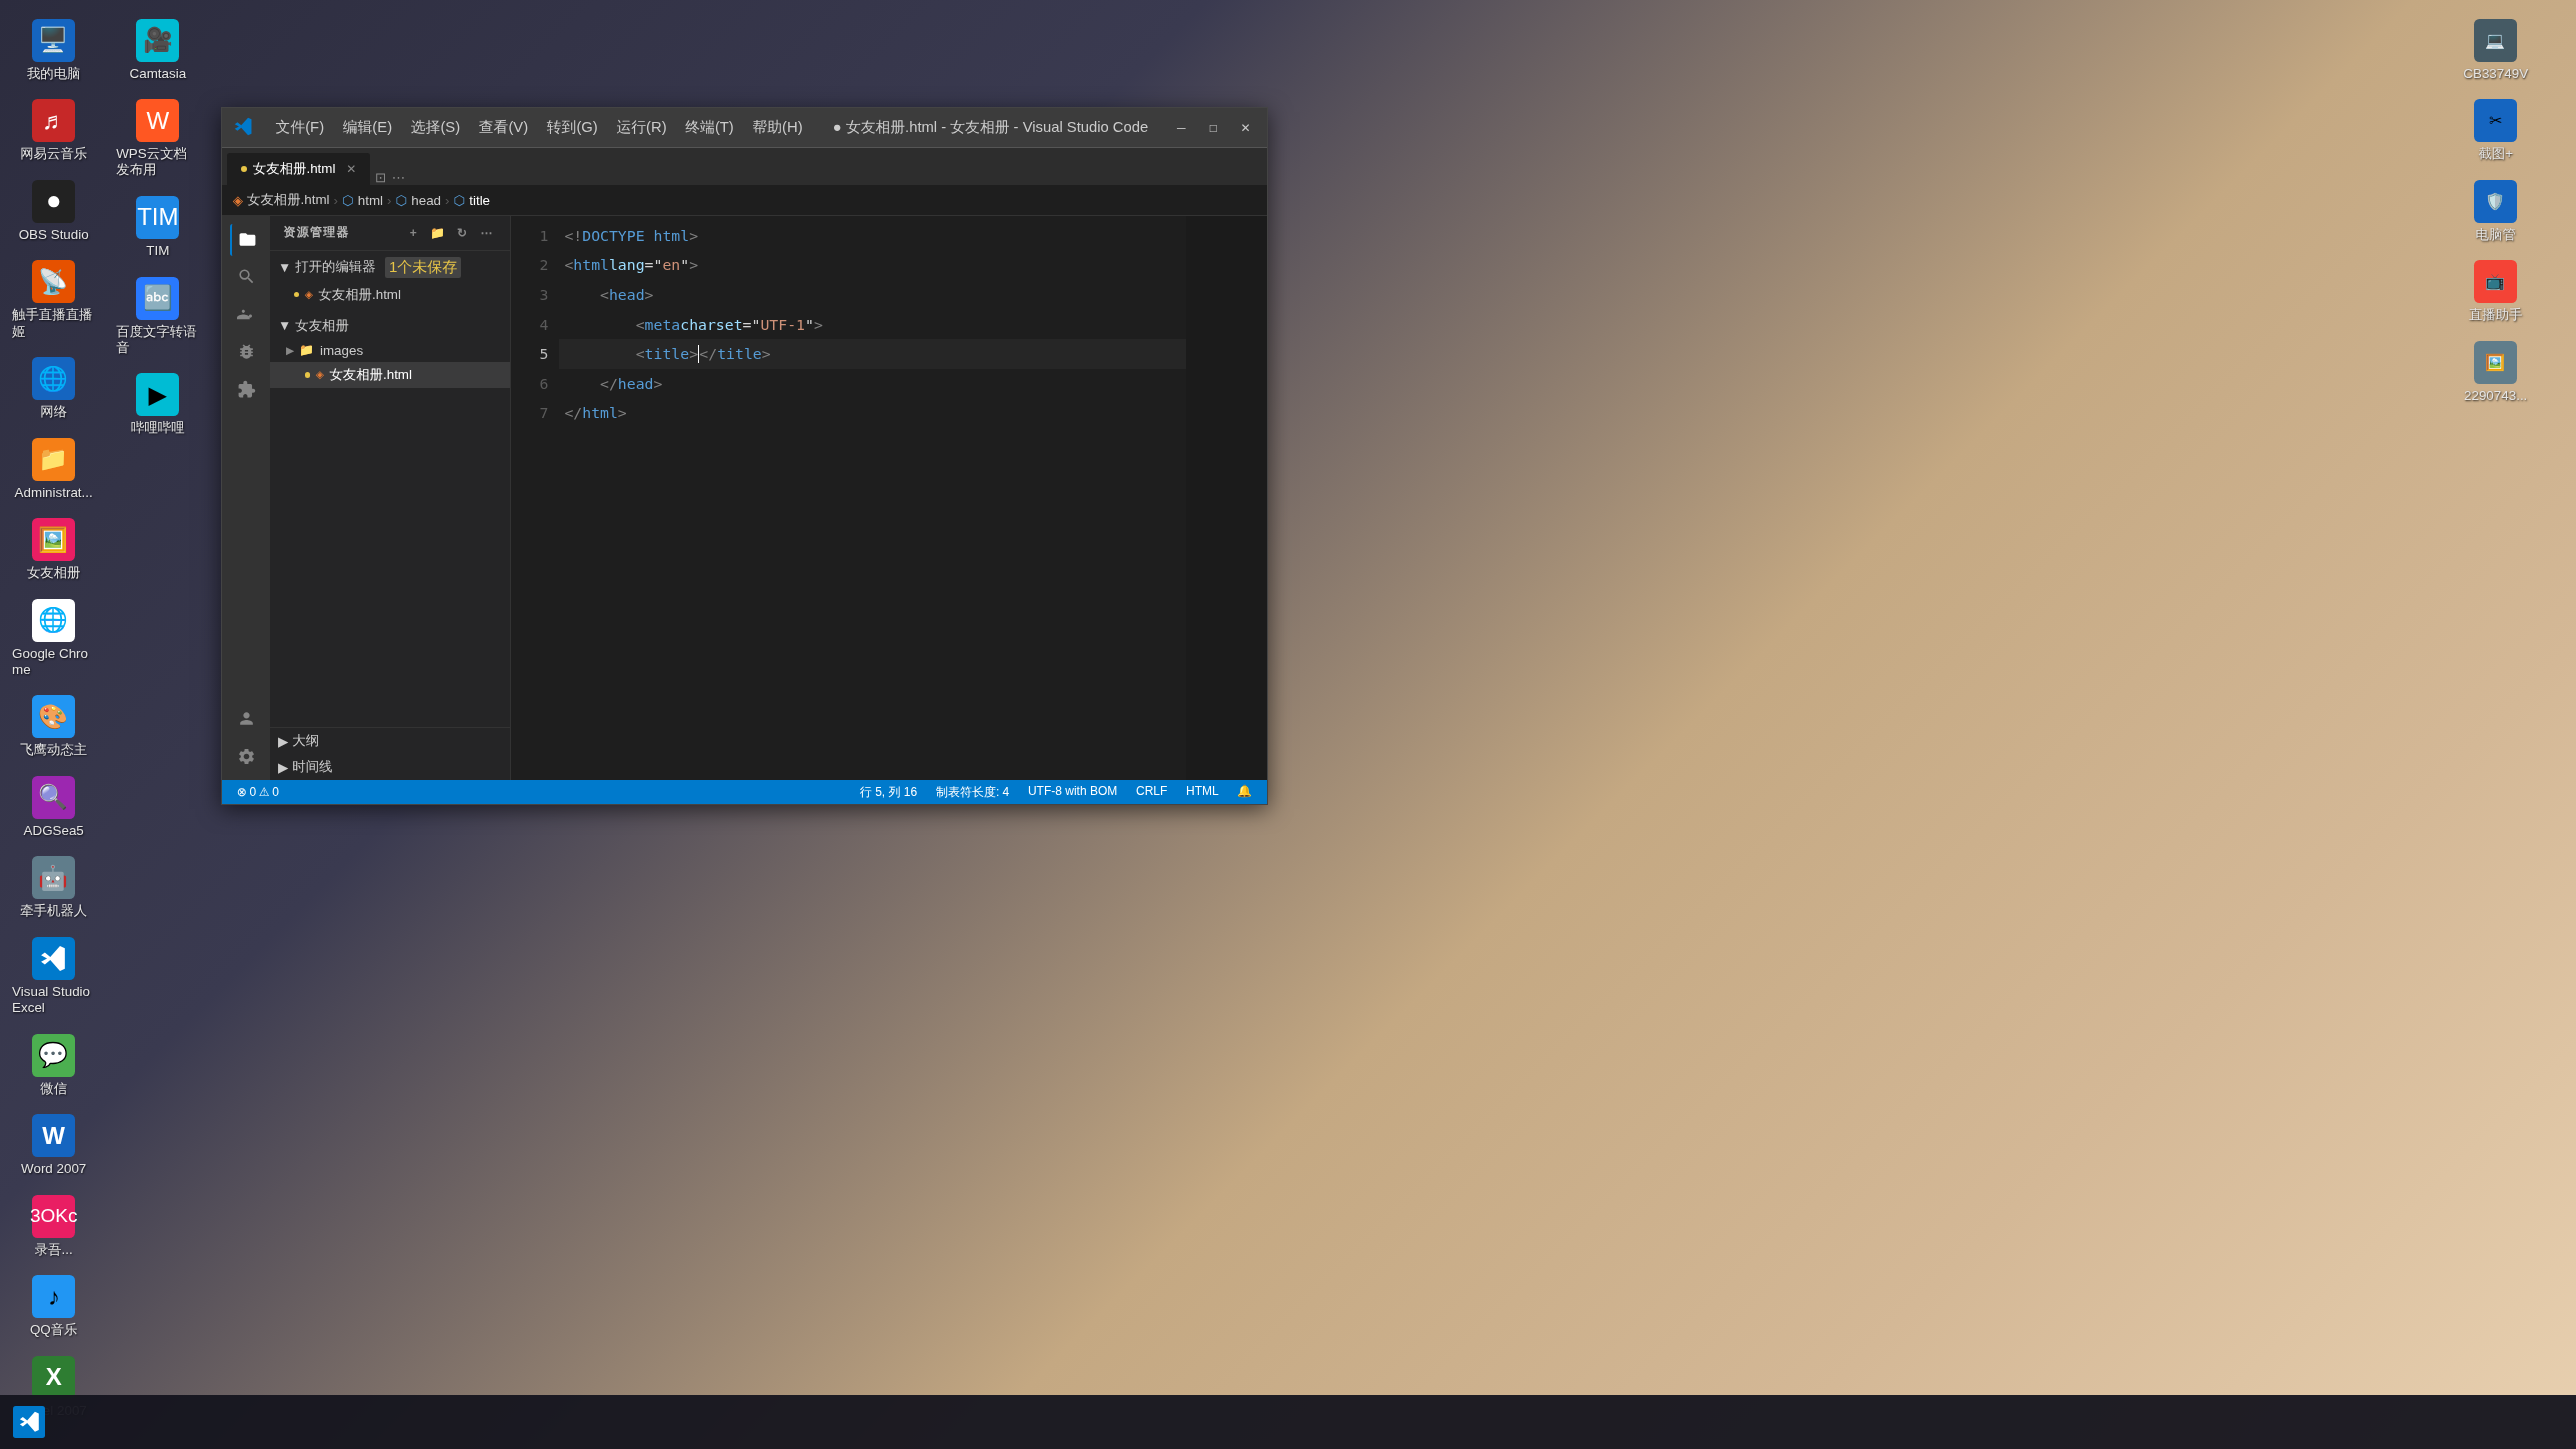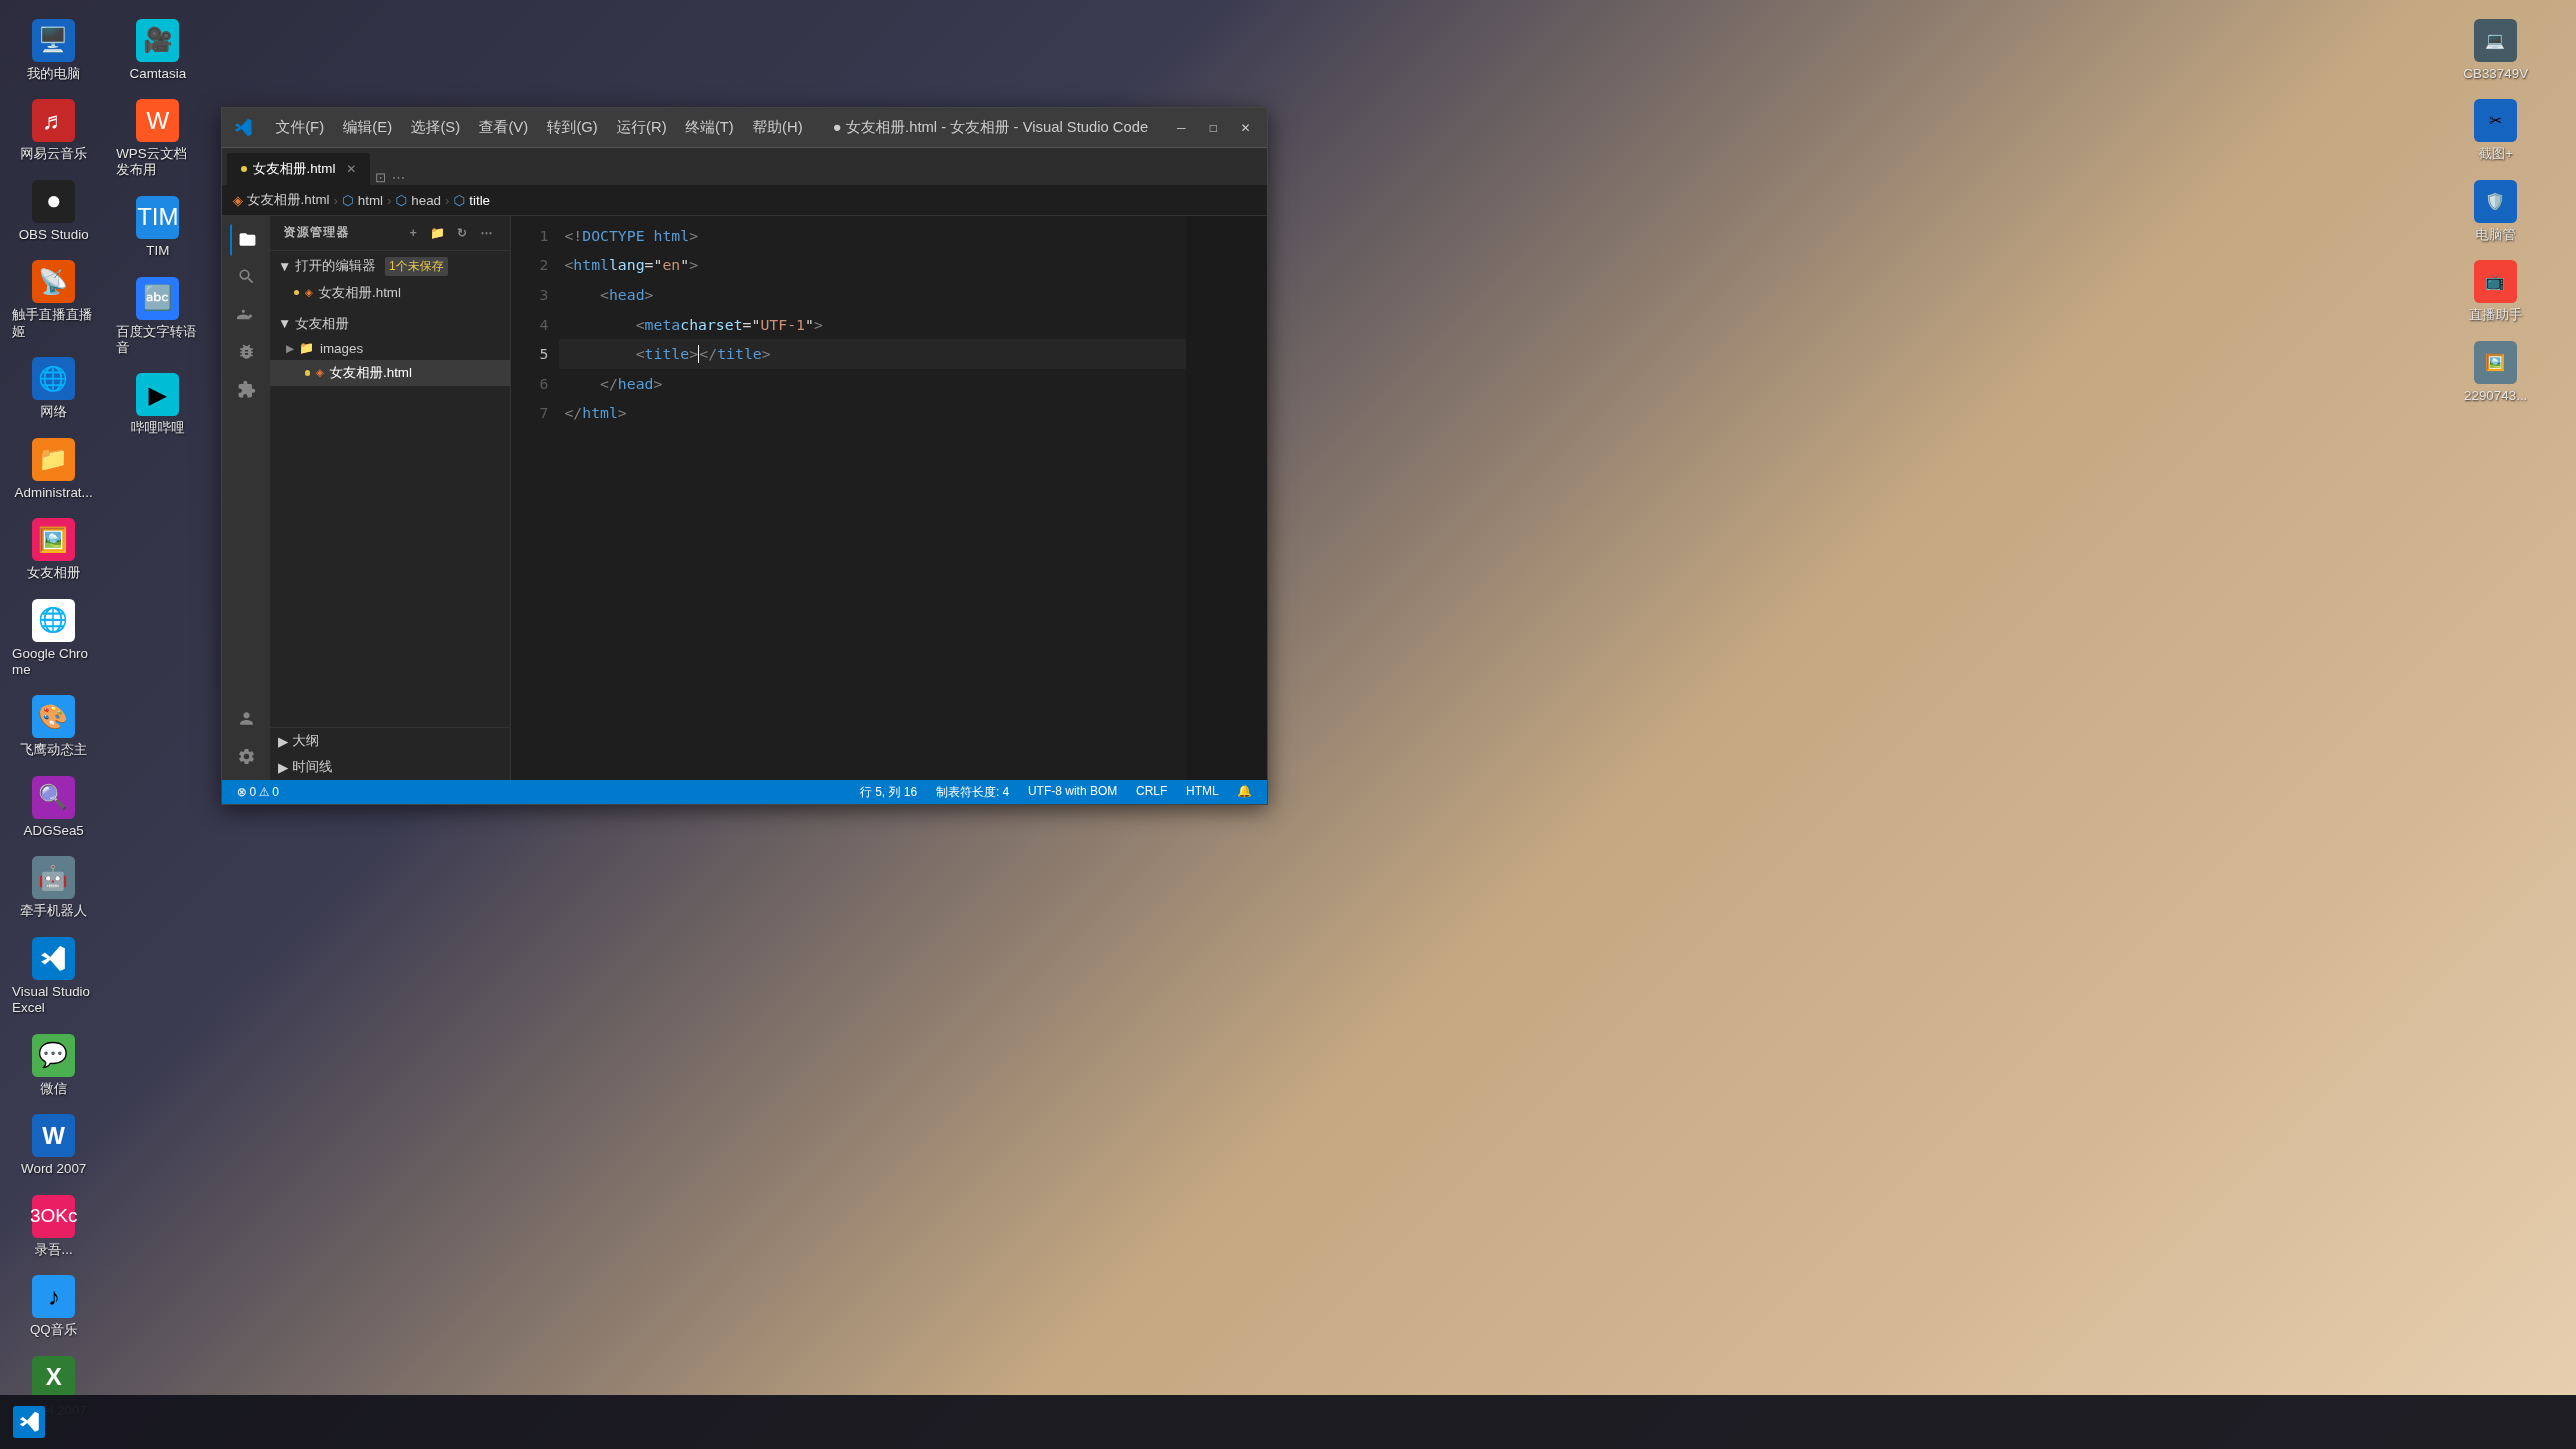--- a/index.html
+++ b/index.html
@@ -114,21 +114,20 @@
       background: #3c3c3c;
       display: flex;
       align-items: center;
       padding: 0 10.7px;
       flex-shrink: 0;
       border-bottom: 0.7px solid #555;
     }
 
     .titlebar-left {
       display: flex;
-      align-items: center;
       gap: 13.4px;
     }
 
     .titlebar-logo {
       width: 21.5px;
       height: 21.5px;
       display: flex;
       align-items: center;
       justify-content: center;
     }
@@ -672,21 +671,21 @@
           <span class="sidebar-action-btn">📁</span>
           <span class="sidebar-action-btn">↻</span>
           <span class="sidebar-action-btn">⋯</span>
         </div>
       </div>
 
       <div class="sidebar-section">
         <div class="sidebar-section-header">
           <span>▼</span>
           <span>打开的编辑器</span>
-          <span style="font-size:12px; color:#e7c547; margin-left:5.4px; background:#444; padding:0.7px 4px; border-radius:2px;">1个未保存</span>
+          <span style="font-size:15px; color:#e7c547; margin-left:5.4px; background:#444; padding:0.7px 4px; border-radius:2px;">1个未保存</span>
         </div>
         <div class="sidebar-file">
           <div class="file-dot"></div>
           <span style="color:#e37933; font-size:10.7px;">◈</span>
           <span>女友相册.html</span>
         </div>
       </div>
 
       <div class="sidebar-section">
         <div class="sidebar-section-header">

